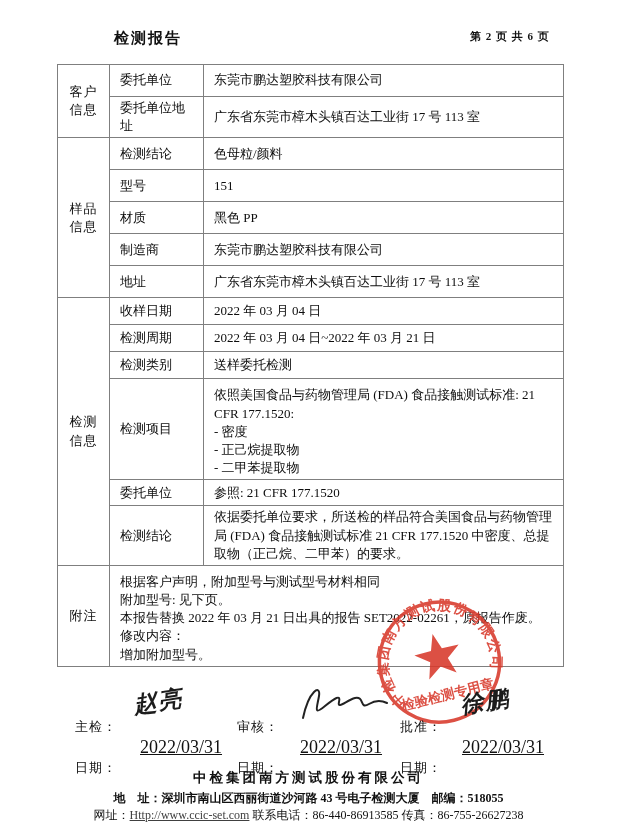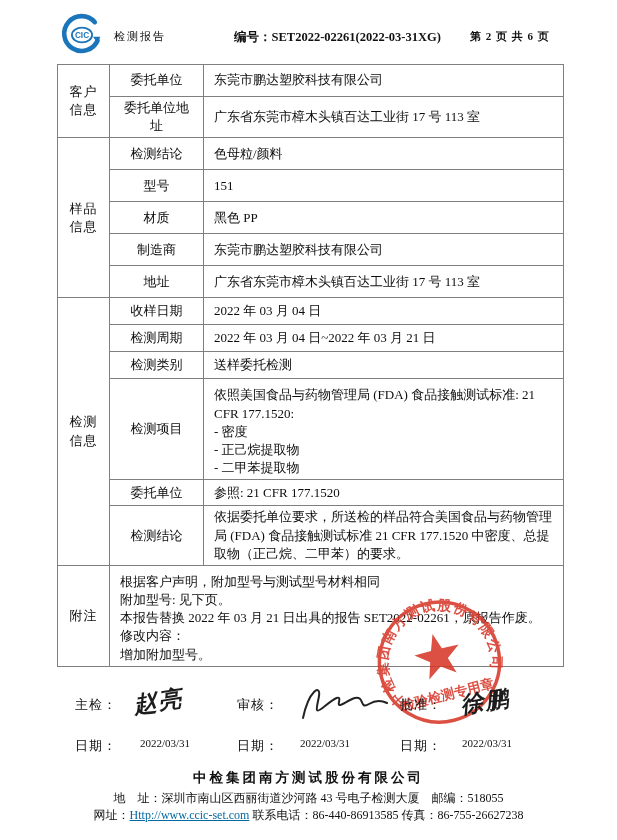--- a/index.html
+++ b/index.html
@@ -4,62 +4,53 @@
 <style>
   * { margin:0; padding:0; box-sizing:border-box; }
   html,body { background:#e8e8e8; }
   body { font-family:"Liberation Serif","DejaVu Serif",serif; }
   .page {
     position:relative; width:617px; height:840px; background:#ffffff;
     margin:0 auto; overflow:hidden; color:#111;
   }
   
   .hdr-logo { position:absolute; left:60px; top:13px; }
-  .hdr-title { position:absolute; left:114px; top:29px; font-size:11px; font-weight:normal; letter-spacing:2px; }
+  .hdr-title { position:absolute; left:114px; top:29px; font-size:15px; font-weight:bold; letter-spacing:2px; }
   .hdr-no { position:absolute; left:234px; top:29px; font-size:12.5px; font-weight:bold; }
   .hdr-page { position:absolute; left:470px; top:29px; font-size:11px; font-weight:bold; letter-spacing:1px; }
   
   table.rpt { position:absolute; left:57px; top:64px; width:506px; border-collapse:collapse; table-layout:fixed; }
   table.rpt td { border:1px solid #7f7f7f; font-size:13px; line-height:1.4; padding:2px 10px; vertical-align:middle; color:#0d0d0d; }
   td.sec { text-align:center; white-space:pre-line; font-size:13px; letter-spacing:1px; padding:2px 4px; }
-  td.lbl { padding-left:12px;text-align:center; }
+  td.lbl { padding-left:12px; }
   td.val { }
   .preline { white-space:pre-line; }
   .vtop { vertical-align:top !important; padding-top:7px !important; }
   tr.r32 { height:32px; } tr.r27 { height:27px; } tr.r90 { height:90px; }
   tr.r26 { height:26px; } tr.r47 { height:47px; } tr.r98 { height:98px; }
   
-  .sig-label { position:absolute; font-size:13px; letter-spacing:1px; }
+  .sig-label { position:absolute; font-size:13px; letter-spacing:1px;margin-top:22px; }
   .sig-name { position:absolute; font-size:23px; font-weight:bold; color:#1c1c1c;
               transform:rotate(-9deg) skewX(-14deg); letter-spacing:2px; z-index:6; }
-  .date-val { position:absolute; font-size:11px; }
+  .date-val { position:absolute; font-size:18px;text-decoration:underline; }
   
   .stamp { position:absolute; left:355px; top:577px; transform:rotate(-14deg); opacity:.88; z-index:4; pointer-events:none; }
   
   .ft { position:absolute; left:0; width:617px; text-align:center; }
   .ft-company { top:769px; font-size:13.5px; font-weight:bold; letter-spacing:3px; }
-  .ft-addr { top:790px; font-size:12px; }
+  .ft-addr { top:790px; font-size:12px;font-weight:bold; }
   .ft-web { top:807px; font-size:12px; }
-  .ft-link { color:#0369a1; text-decoration:underline; font-family:"Liberation Serif",serif; }
+  .ft-link { color:#404040; text-decoration:underline; font-family:"Liberation Serif",serif; }
 </style>
 </head>
 <body>
 
 <div class="page">
 
-  <div class="hdr-logo">
-    <svg width="44" height="44" viewBox="0 0 48 48">
-      <path d="M38 10 A19 19 0 1 0 41 30" fill="none" stroke="#1b75bb" stroke-width="5" stroke-linecap="round"></path>
-      <path d="M41 33 L36 26 L44 26 Z" fill="#1b75bb"></path>
-      <ellipse cx="24" cy="24" rx="11" ry="8" fill="none" stroke="#1b75bb" stroke-width="2"></ellipse>
-      <text x="24" y="27.5" text-anchor="middle" font-size="9" font-weight="bold" fill="#1b75bb" font-family="Liberation Sans, sans-serif">CIC</text>
-    </svg>
-  </div>
   <div class="hdr-title">检测报告</div>
-  <div class="hdr-no">编号：SET2022-02261(2022-03-31XG)</div>
   <div class="hdr-page">第 2 页 共 6 页</div>
 
   <table class="rpt">
     <colgroup>
         <col style="width:52px">
         <col style="width:94px">
         <col style="width:360px">
       </colgroup>
 
     <tbody>

